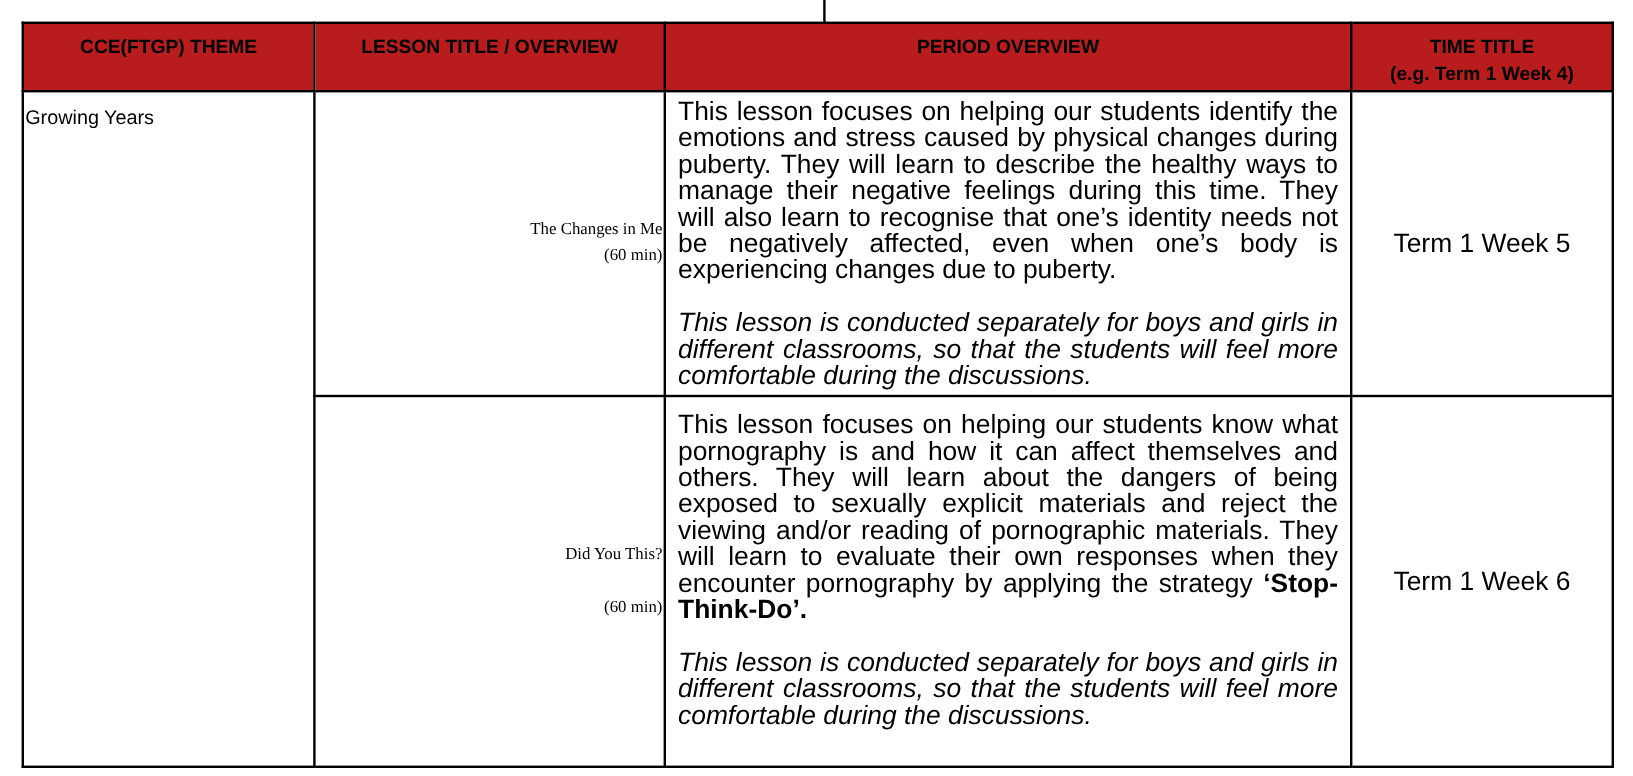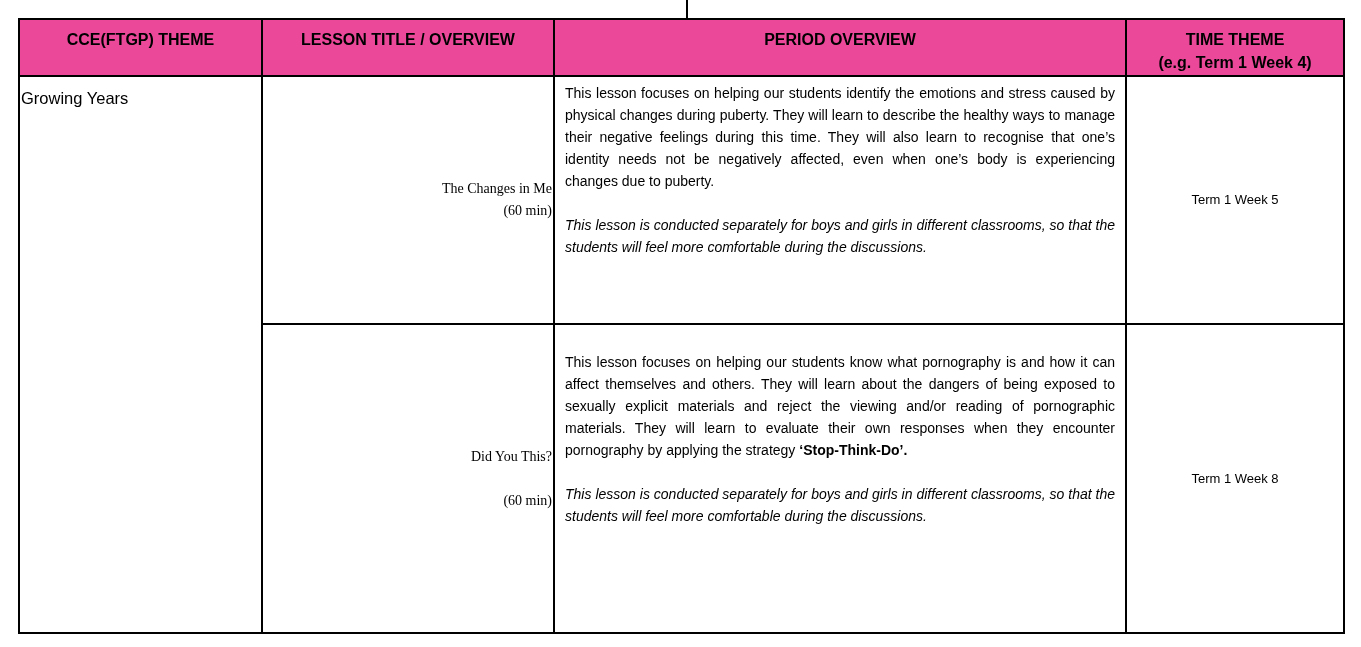--- a/index.html
+++ b/index.html
@@ -34,21 +34,21 @@
   }
   table.lesson-table th,
   table.lesson-table td {
     border: 2px solid #000000;
     overflow: hidden;
   }
   tr.header-row { height: 57px; }
   tr.row-1 { height: 248px; }
   tr.row-2 { height: 309px; }
   th {
-    background: #ec4899;
+    background: #b91c1c;
     font-weight: bold;
     font-size: 16px;
     line-height: 23px;
     vertical-align: top;
     text-align: center;
     padding: 8px 4px 0 4px;
     margin-top: 40px;
   }
   td.theme-cell {
     vertical-align: top;
@@ -61,33 +61,33 @@
     vertical-align: middle;
     text-align: right;
     font-size: 14px;
     line-height: 22px;
     font-family: Liberation Serif, serif;
   }
   td.title-cell .gap { margin-top: 22px; }
   td.overview-cell {
     vertical-align: top;
     text-align: justify;
-    font-size: 14px;
+    font-size: 22px;
     line-height: 22px;
     padding: 5px 10px 5px 10px;
   }
-  td.overview-cell.pad-top { padding-top: 26px; border-radius: 24px; }
+  td.overview-cell.pad-top { padding-top: 12px; border-radius: 24px; }
   td.overview-cell p { margin: 0; }
   td.overview-cell p.main { margin-bottom: 22px; }
   td.overview-cell p.note { font-style: italic; }
   td.overview-cell strong { font-weight: bold; }
   td.time-cell {
     vertical-align: middle;
     text-align: center;
-    font-size: 13px;
+    font-size: 22px;
     line-height: 22px;
   }
 </style>
 </head>
 <body>
 
 <div class="page">
 
   <div class="top-tick"></div>
 
@@ -97,21 +97,21 @@
       <col style="width:292px">
       <col style="width:572px">
       <col style="width:218px">
     </colgroup>
     <thead>
       <tr class="header-row">
         <th>CCE(FTGP) THEME</th>
         <th>LESSON TITLE / OVERVIEW</th>
         <th>PERIOD OVERVIEW</th>
         <th>
-          <div>TIME THEME</div>
+          <div>TIME TITLE</div>
           <div>(e.g. Term 1 Week 4)</div>
         </th>
       </tr>
     </thead>
     <tbody>
       <tr class="row-1">
         <td class="theme-cell" rowspan="2">Growing Years</td>
         <td class="title-cell">
           <div>The Changes in Me</div>
           <div>(60 min)</div>
@@ -124,18 +124,18 @@
       </tr>
       <tr class="row-2">
         <td class="title-cell">
           <div>Did You This?</div>
           <div class="gap">(60 min)</div>
         </td>
         <td class="overview-cell pad-top">
           <p class="main"><span>This lesson focuses on helping our students know what pornography is and how it can affect themselves and others. They will learn about the dangers of being exposed to sexually explicit materials and reject the viewing and/or reading of pornographic materials. They will learn to evaluate their own responses when they encounter pornography by applying the strategy </span><strong>‘Stop-Think-Do’.</strong></p>
           <p class="note">This lesson is conducted separately for boys and girls in different classrooms, so that the students will feel more comfortable during the discussions.</p>
         </td>
-        <td class="time-cell">Term 1 Week 8</td>
+        <td class="time-cell">Term 1 Week 6</td>
       </tr>
     </tbody>
   </table>
 
 </div>
 
 </body></html>

